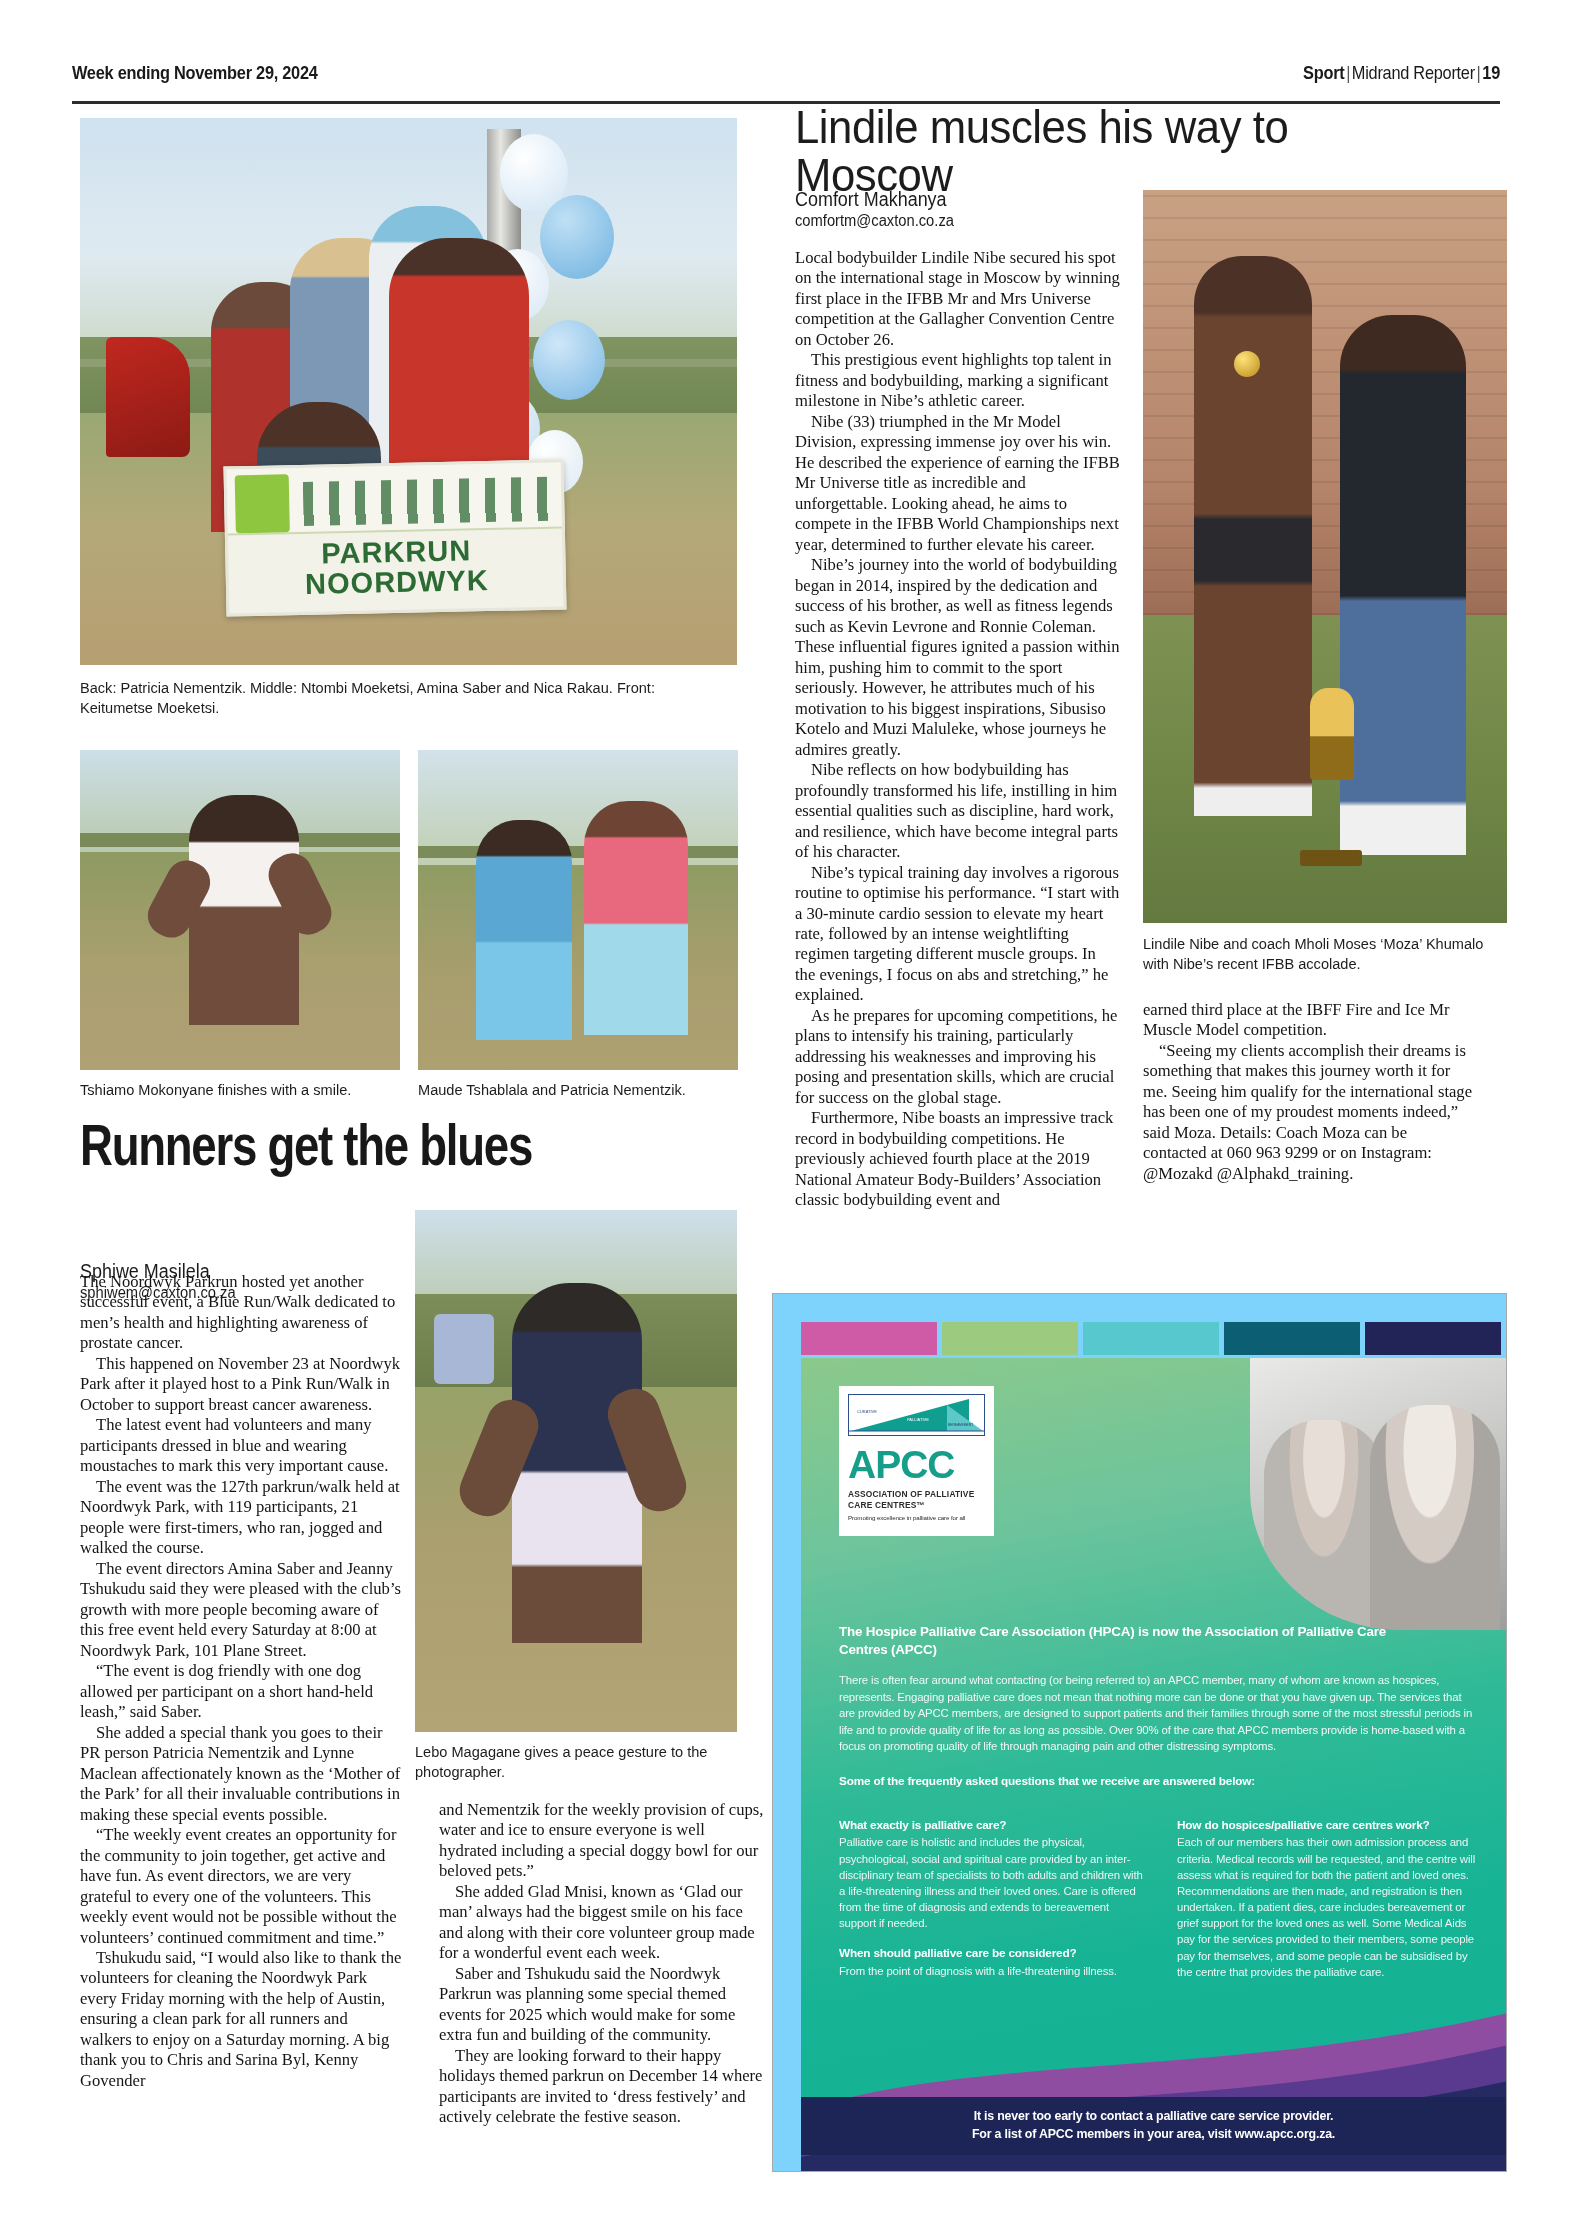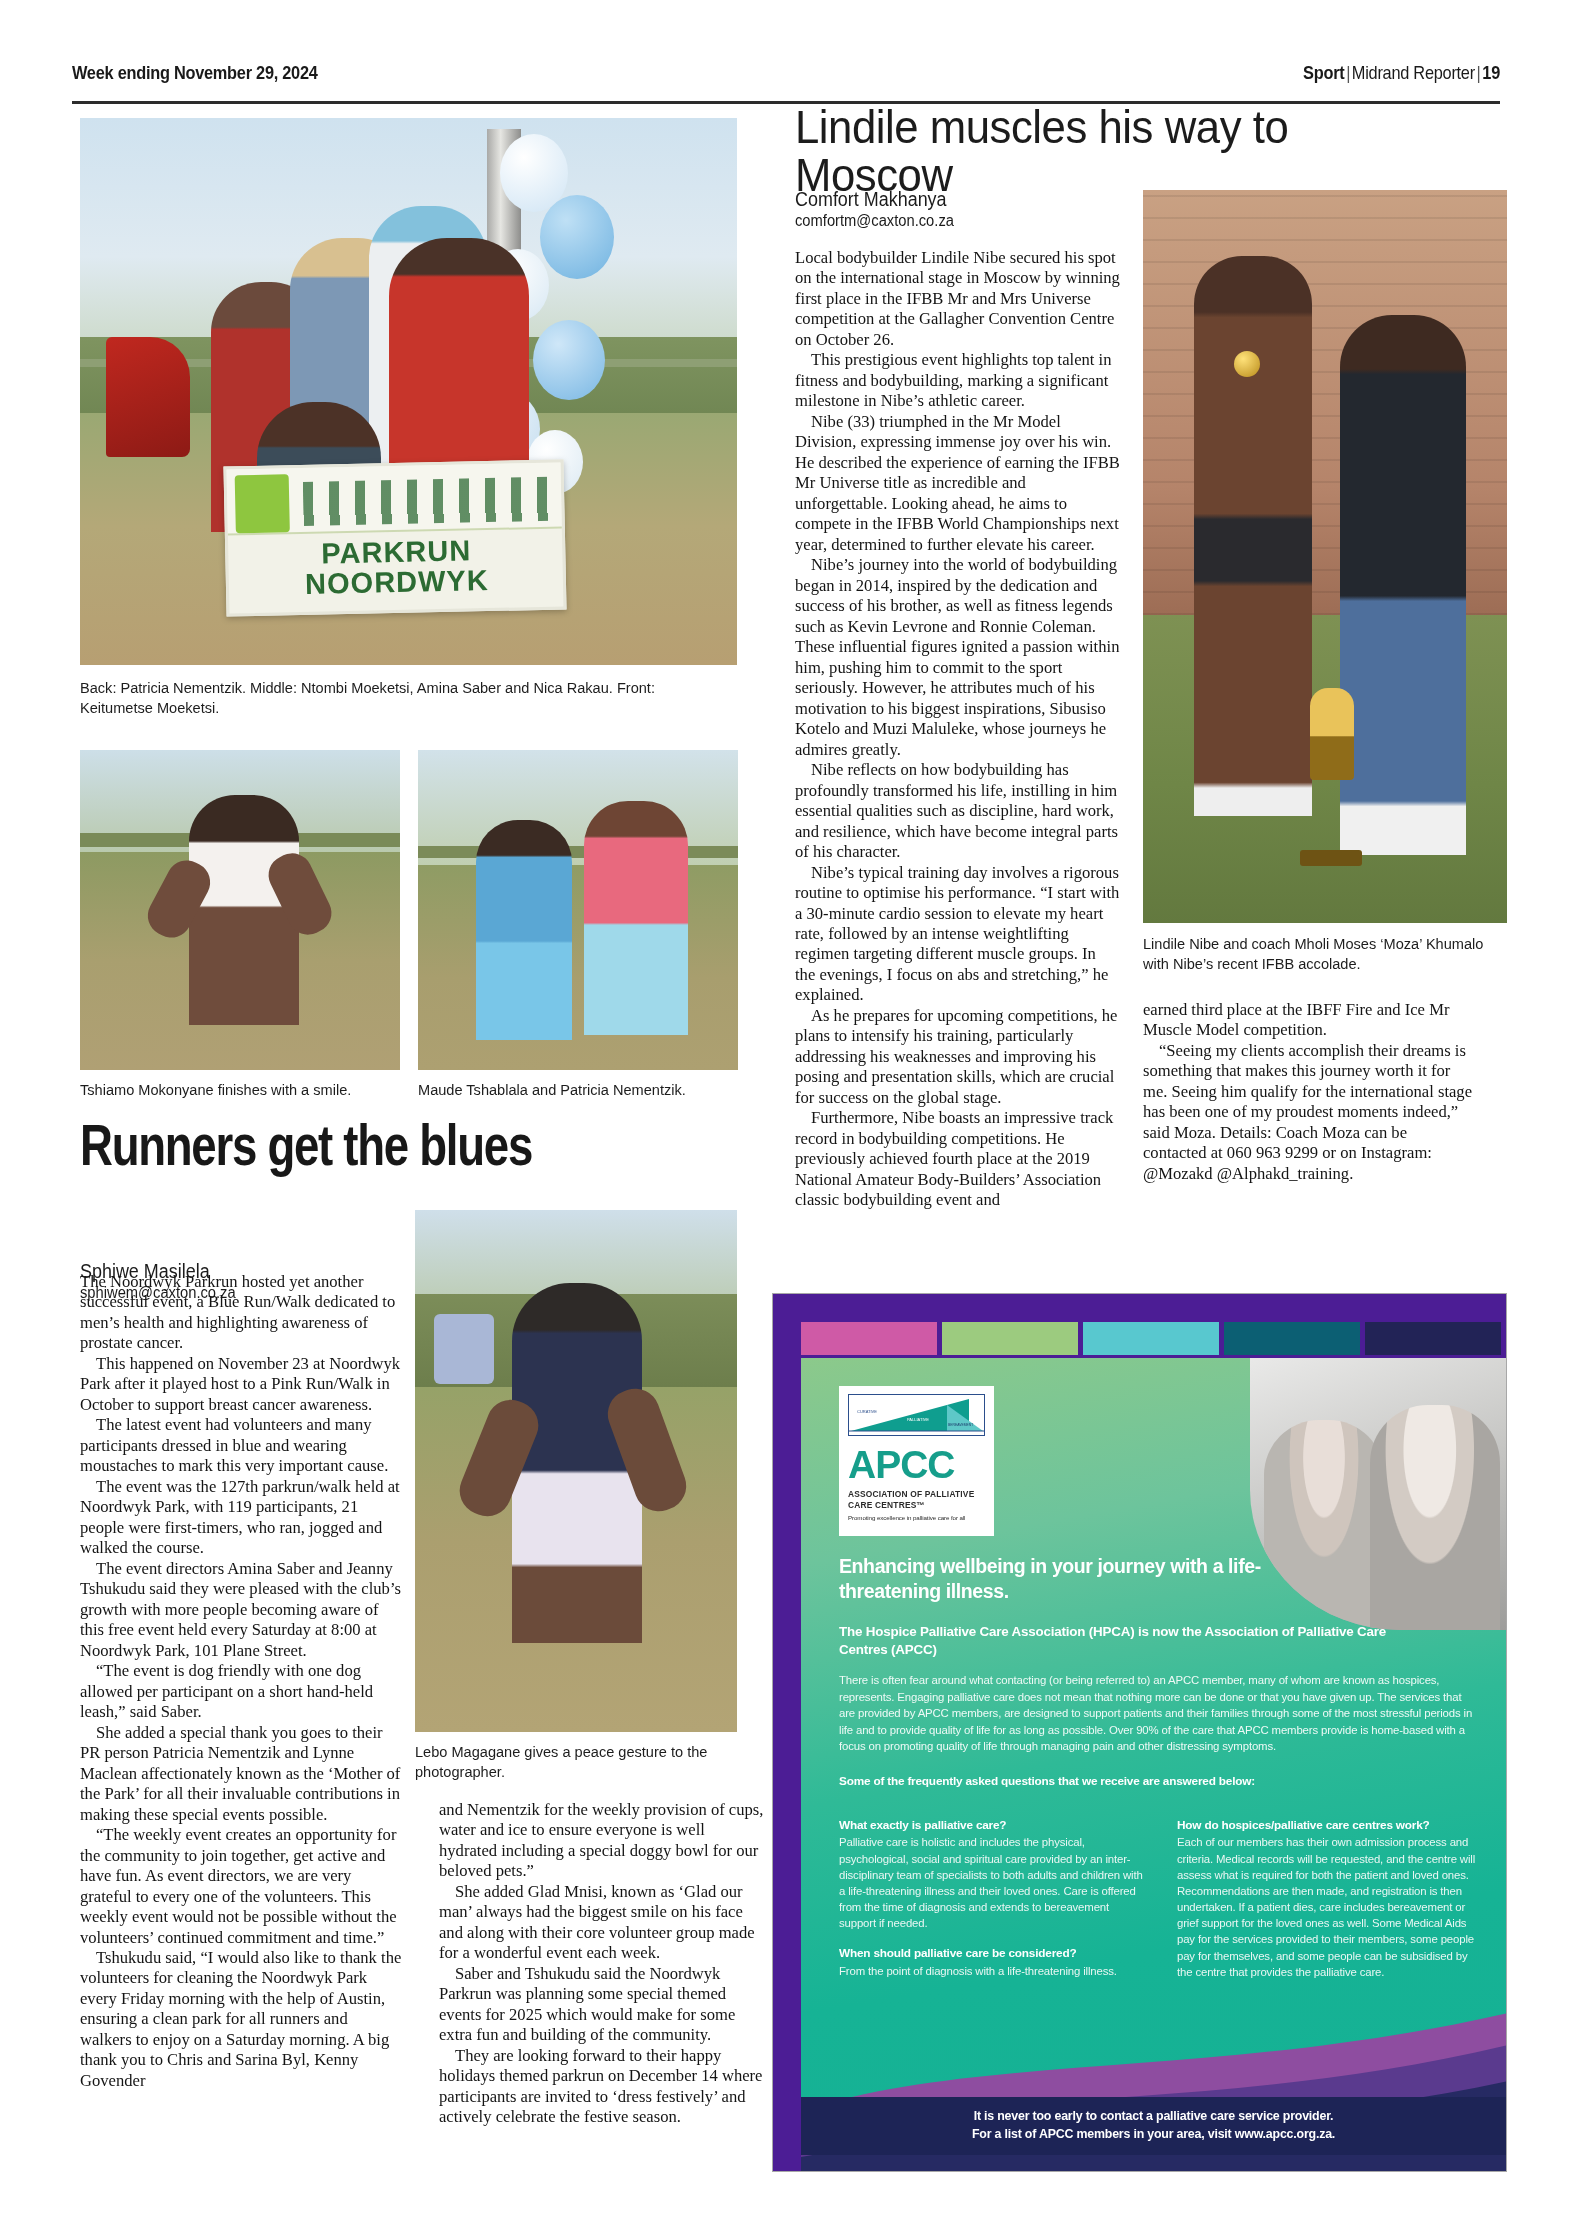--- a/index.html
+++ b/index.html
@@ -79,21 +79,21 @@
     font-family: "Liberation Serif", serif;
     font-size: 16.6px; line-height: 1.235;
     color: #141414; text-align: left;
   }
   .col p { margin: 0; text-indent: 16px; }
   .col p.first { text-indent: 0; }
 
   
   .ad {
     position: absolute; left: 772px; top: 1293px; width: 735px; height: 879px;
-    border: 1px solid #a8a8a8; background: #4c1d95; overflow: hidden;
+    border: 1px solid #a8a8a8; background: #7dd3fc; overflow: hidden;
   }
   .ad-swatches { position: absolute; left: 28px; top: 28px; right: 0; height: 33px; display: flex; }
   .ad-swatches i { display: block; height: 100%; margin-right: 5px; }
   .ad-body {
     position: absolute; left: 28px; top: 64px; right: 0; bottom: 0;
     background: linear-gradient(170deg,#8cc98b 0%,#6dc49c 22%,#2fba97 48%,#16b395 70%,#15b094 100%);
     overflow: hidden;
   }
   .ad-photo {
     position: absolute; right: 0; top: 0; width: 256px; height: 272px;
@@ -351,21 +351,20 @@
           </svg>
         </div>
         <div class="wordmark">APCC</div>
         <div class="sub">
           <div>ASSOCIATION OF PALLIATIVE</div>
           <div>CARE CENTRES™</div>
         </div>
         <div class="tag">Promoting excellence in palliative care for all</div>
       </div>
 
-      <div class="ad-h1">Enhancing wellbeing in your journey with a life-threatening illness.</div>
       <div class="ad-h2">The Hospice Palliative Care Association (HPCA) is now the Association of Palliative Care Centres (APCC)</div>
       <div class="ad-para">There is often fear around what contacting (or being referred to) an APCC member, many of whom are known as hospices, represents.  Engaging palliative care does not mean that nothing more can be done or that you have given up. The services that are provided by APCC members, are designed to support patients and their families through some of the most stressful periods in life and to provide quality of life for as long as possible. Over 90% of the care that APCC members provide is home-based with a focus on promoting quality of life through managing pain and other distressing symptoms.</div>
       <div class="ad-faqintro">Some of the frequently asked questions that we receive are answered below:</div>
 
       <div class="ad-faqcols">
         <div class="ad-faqcol" id="apcc-faq-left">
             <div class="ad-q">What exactly is palliative care?</div>
             <div class="ad-a">Palliative care is holistic and includes the physical, psychological, social and spiritual care provided by an inter-disciplinary team of specialists to both adults and children with a life-threatening illness and their loved ones. Care is offered from the time of diagnosis and extends to bereavement support if needed.</div>
             <div class="ad-q">When should palliative care be considered?</div>
             <div class="ad-a">From the point of diagnosis with a life-threatening illness.</div>

